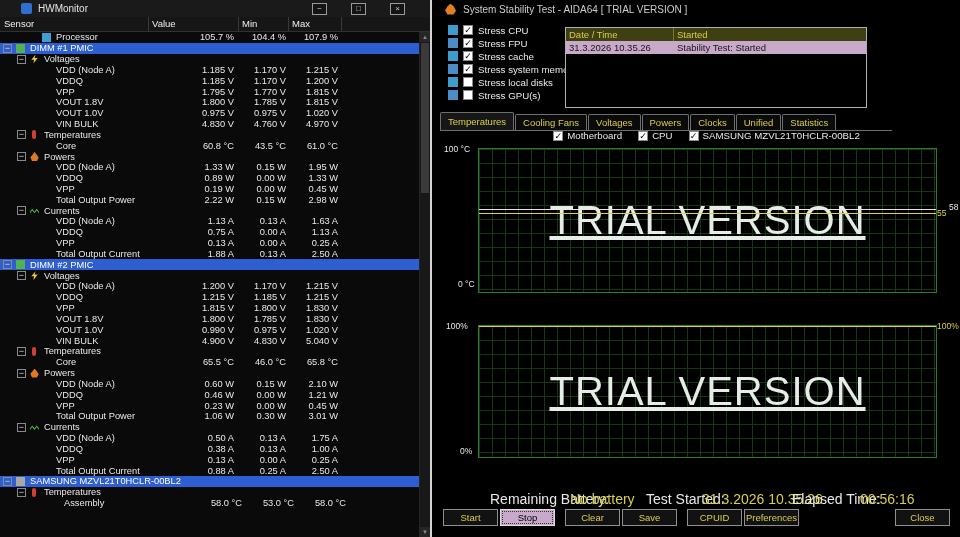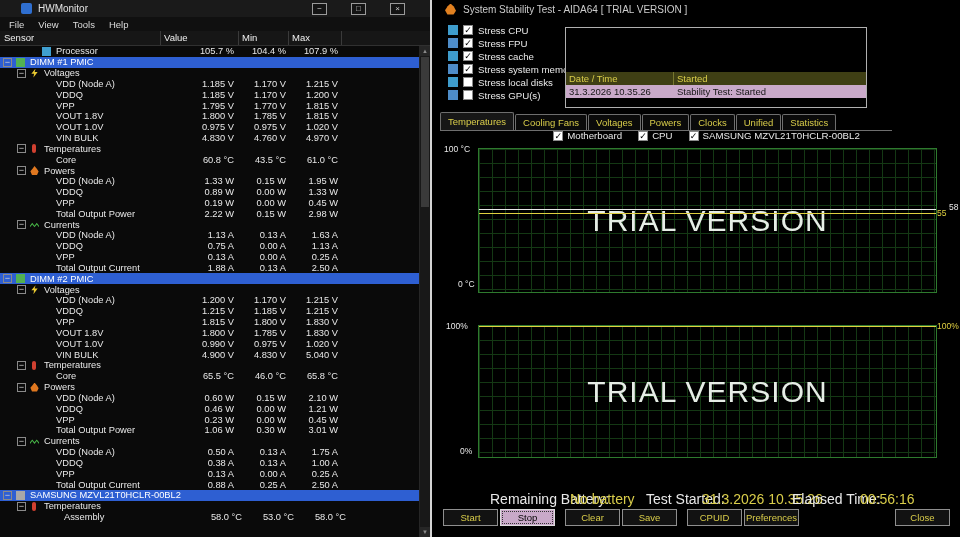--- a/index.html
+++ b/index.html
@@ -52,36 +52,36 @@
 .s-item{display:flex;align-items:center;gap:5px;color:#e8e8e8;font-size:9.7px;height:10px;}
 .si{width:10px;height:10px;flex:none;}
 .si-cpu{background:#3e9ccc;}
 .si-fpu{background:#4e8cc8;}
 .si-cache{background:#3e9ccc;}
 .si-memory{background:#4e8cc8;}
 .si-disk{background:#3e9ccc;}
 .si-gpu{background:#4e8cc8;}
 .cb{width:10px;height:10px;background:#fff;border:1px solid #8a8a8a;box-sizing:border-box;font-size:9px;line-height:8px;text-align:center;color:#000;flex:none;}
 .log-table{position:absolute;left:133px;top:9px;width:300px;height:79px;border:1px solid #b0b0b0;background:#000;font-size:9.5px;overflow:hidden;}
-.log-head{display:flex;height:13px;background:#3f3f14;color:#d9cd4a;margin-top:44px;}
+.log-head{display:flex;height:13px;background:#3f3f14;color:#d9cd4a;}
 .log-head .lc1{border-right:1px solid #77772e;}
 .lc1{width:108px;padding-left:3px;box-sizing:border-box;flex:none;line-height:13px;white-space:nowrap;}
 .lc2{flex:1;padding-left:3px;line-height:13px;white-space:nowrap;}
 .log-row{display:flex;height:13px;background:#c9a9c9;color:#151515;}
 .tabs{position:absolute;left:8px;top:95px;right:6px;height:17px;display:flex;align-items:flex-end;border-bottom:1px solid #6e6e6e;}
 .tab{border:1px solid #6e6e6e;border-bottom:none;padding:0 7px;color:#d9cd4a;font-size:9.5px;height:15px;line-height:15px;background:#0a0a0a;margin-right:1px;border-radius:2px 2px 0 0;white-space:nowrap;}
 .tab.active{height:17px;line-height:17px;background:#171717;}
 .legend{position:absolute;left:46px;top:112px;width:457px;display:flex;justify-content:center;gap:16px;align-items:center;color:#e8e8e8;font-size:9.7px;}
 .leg-item{display:flex;align-items:center;gap:4px;white-space:nowrap;}
 .plot{position:absolute;background-color:#000;border:1px solid #2e7a2e;
  background-image:repeating-linear-gradient(to right,#143814 0 1px,transparent 1px 13px),
                   repeating-linear-gradient(to bottom,#143814 0 1px,transparent 1px 14px);}
 .plot1{left:46px;top:130px;width:457px;height:143px;}
 .plot2{left:46px;top:307px;width:457px;height:131px;}
-.wm{position:absolute;inset:0;display:flex;align-items:center;justify-content:center;color:#e6ede6;font-size:30px;letter-spacing:1px;z-index:1;}
+.wm{position:absolute;inset:0;display:flex;align-items:center;justify-content:center;color:#e6ede6;font-size:40px;letter-spacing:1px;z-index:1;text-decoration:underline;}
 .trace{position:absolute;left:0;right:0;height:1px;z-index:2;}
 .ylab{position:absolute;color:#e8e8e8;font-size:8.5px;white-space:nowrap;}
 .rlab{position:absolute;font-size:8.5px;white-space:nowrap;}
 .cpu-usage-title{position:absolute;left:46px;top:293px;width:457px;text-align:center;color:#e8e8e8;font-size:9.7px;}
 .footer{position:absolute;left:0;top:473px;width:100%;height:12px;font-size:14px;}
 .footer span{position:absolute;white-space:nowrap;}
 .flabel{color:#e8e8e8;}
 .fvalue{color:#d9cd4a;}
 .btnrow{position:absolute;left:0;top:491px;width:100%;height:18px;}
 .abtn{position:absolute;width:55px;height:17px;background:#121212;border:1px solid #8f8f8f;box-sizing:border-box;color:#d9cd4a;font-size:9.5px;text-align:center;line-height:15px;}
@@ -95,29 +95,23 @@
   <div class="hw">
     <div class="hw-titlebar">
       <span class="hw-app-icon"></span>
       <span class="hw-title">HWMonitor</span>
       <div class="hw-winbtns">
         <span class="wbtn">−</span>
         <span class="wbtn">□</span>
         <span class="wbtn">×</span>
       </div>
     </div>
-    <div class="hw-menubar" id="hw-menu">
-        <span class="menu-item">File</span>
-        <span class="menu-item">View</span>
-        <span class="menu-item">Tools</span>
-        <span class="menu-item">Help</span>
-      </div>
     <div class="hw-colheader">
       <span class="hch" style="left:4px">Sensor</span>
-      <span class="hch b" style="left:160px;width:74px">Value</span>
+      <span class="hch b" style="left:148px;width:74px">Value</span>
       <span class="hch b" style="left:238px;width:46px">Min</span>
       <span class="hch b" style="left:288px;width:50px">Max</span>
       <span class="hch b" style="left:341px;width:2px"></span>
     </div>
     <div class="hw-main">
       <div class="hw-rows" id="hw-rows">
           <div class="hw-row" style="padding-left: 42px;">
             <span class="ic ic-chip"></span>
             <span>Processor</span>
             <span class="c c-val">105.7 %</span>

